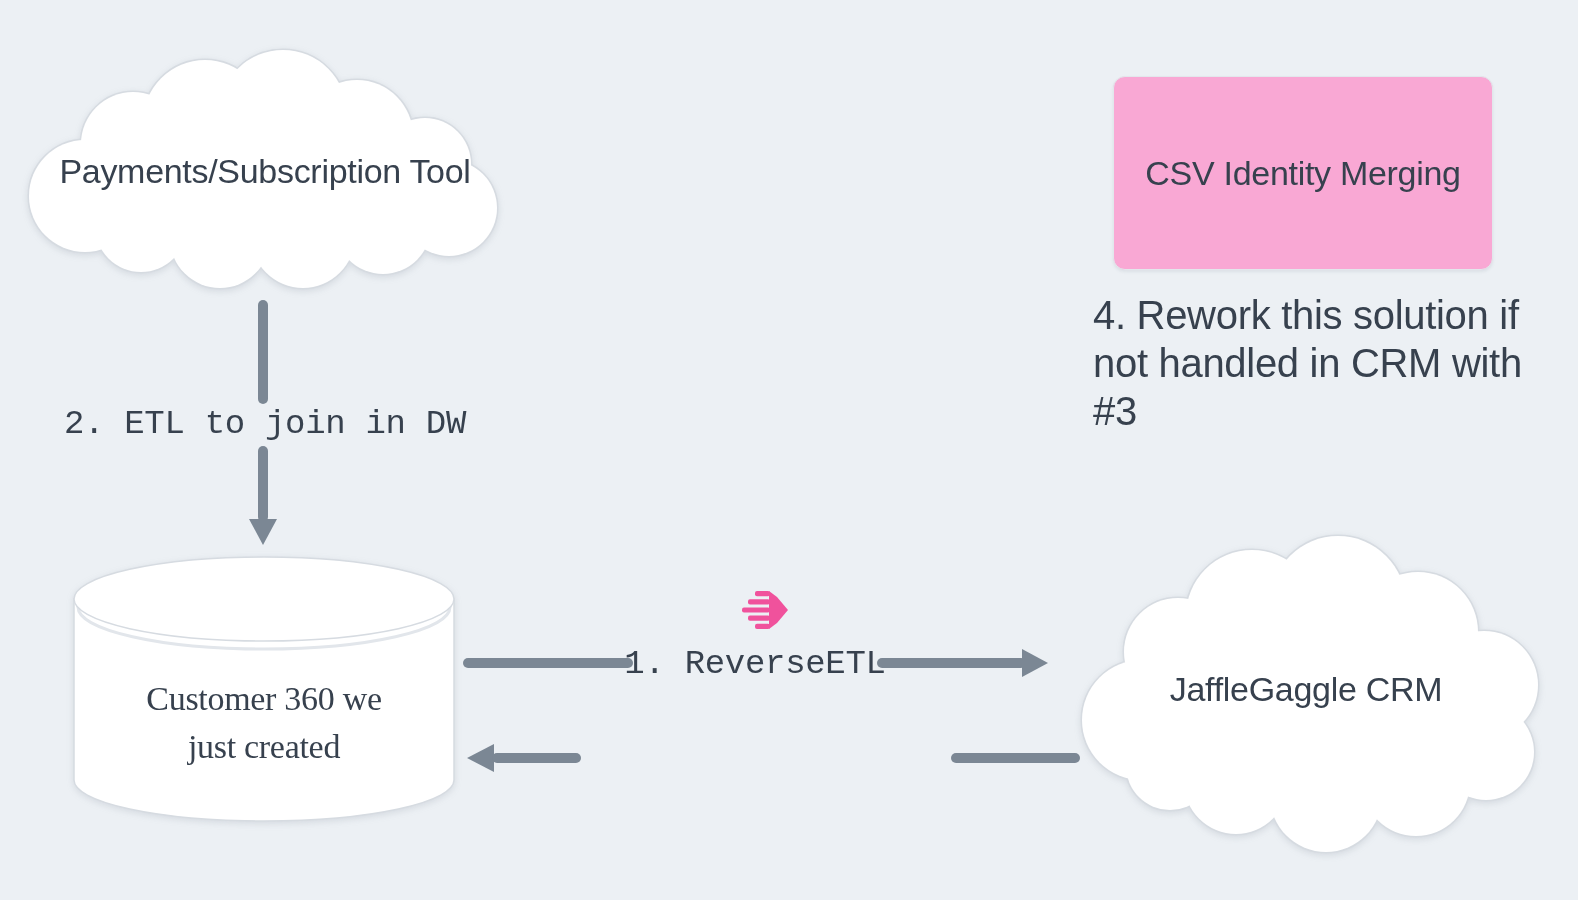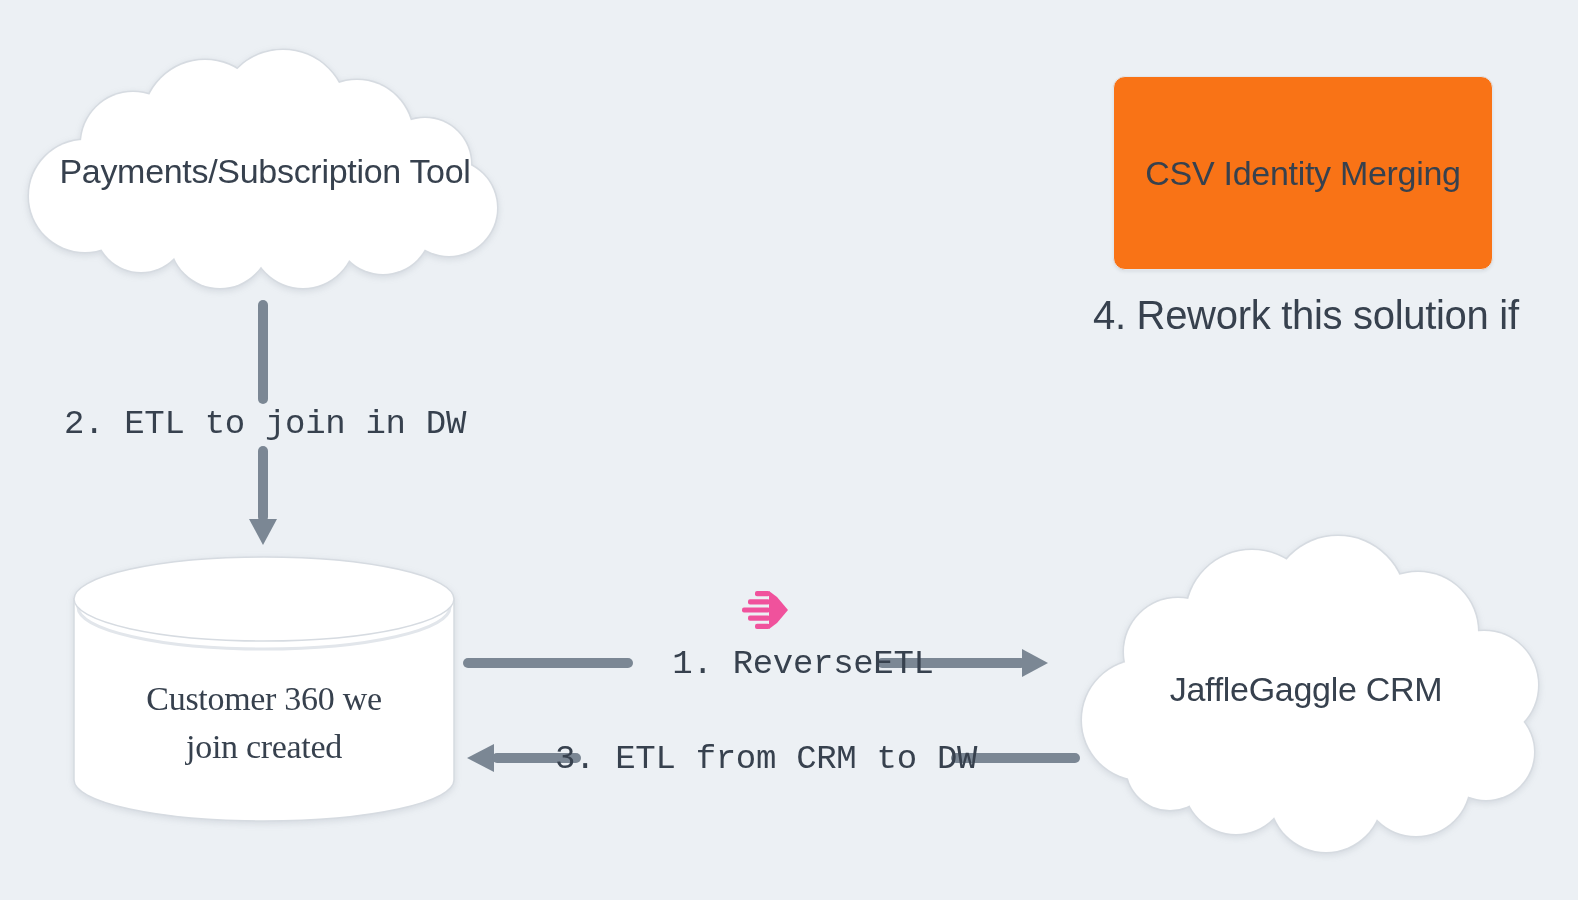--- a/index.html
+++ b/index.html
@@ -43,21 +43,21 @@
     line-height: 48px;
     color: #37414e;
     z-index: 2;
   }
   .cyl-label {
     top: 84px;
     bottom: 16px;
     font-family: Liberation Serif, serif;
   }
   .rect-node {
-    background: #f97316;
+    background: #f9a8d4;
     border: 1.5px solid #e3e7ec;
     border-radius: 12px;
     box-shadow: 0 2px 3px rgba(110, 122, 140, 0.12);
     display: flex;
     align-items: center;
     justify-content: center;
     text-decoration: underline;
   }
   .edge-layer {
     position: absolute;
@@ -156,32 +156,33 @@
     </svg>
     <div class="node-label">Payments/Subscription Tool</div>
   </div>
 
   <div class="node rect-node" style="left:1113px; top:76px; width:378px; height:192px;">
     <div class="node-label">CSV Identity Merging</div>
   </div>
 
   <div class="note">
     <div>4. Rework this solution if</div>
+    <div>not handled in CRM with #3</div>
   </div>
 
   <div class="node" style="left:72px; top:555px; width:384px; height:268px;">
     <svg class="shape-shadow" viewBox="0 0 384 268">
       <path d="M2,44 L2,225 A190,41 0 0 0 382,225 L382,44 Z" fill="#ffffff" stroke="#d6dbe1" stroke-width="1.5"></path>
       <ellipse cx="192" cy="52" rx="186" ry="42" fill="none" stroke="#e2e6eb" stroke-width="3"></ellipse>
       <ellipse cx="192" cy="44" rx="190" ry="42" fill="#ffffff" stroke="#d6dbe1" stroke-width="1.5"></ellipse>
     </svg>
     <div class="node-label cyl-label">
       <div>
         <div>Customer 360 we</div>
-        <div>join created</div>
+        <div>just created</div>
       </div>
     </div>
   </div>
 
   <div class="node" style="left:1060px; top:520px; width:492px; height:338px;">
     <svg class="shape-shadow" viewBox="0 0 492 338">
       <g stroke="#d6dbe1" stroke-width="3" fill="#ffffff">
         <circle cx="82" cy="200" r="60"></circle>
         <circle cx="118" cy="132" r="54"></circle>
         <circle cx="192" cy="96" r="66"></circle>
@@ -208,23 +209,22 @@
         <circle cx="176" cy="262" r="52"></circle>
         <circle cx="110" cy="246" r="44"></circle>
         <ellipse cx="256" cy="186" rx="168" ry="96"></ellipse>
       </g>
     </svg>
     <div class="node-label">JaffleGaggle CRM</div>
   </div>
 
   <div class="edge-label" style="left:265px; top:424px;">2. ETL to join in DW</div>
 
-  <div class="edge-label" style="left:755px; top:664px;margin-left:48px;">1. ReverseETL</div>
-
-  <div class="edge-label" style="left:766px; top:759px;">3. ETL from CRM to DW</div>
+  <div class="edge-label" style="left:755px; top:664px;">1. ReverseETL</div>
+
 
   <svg class="ht-icon" viewBox="0 0 46 38">
     <g fill="#f0529c">
       <rect x="13" y="0" width="15" height="5.2" rx="2"></rect>
       <rect x="6" y="8.2" width="22" height="5.2" rx="2"></rect>
       <rect x="0" y="16.4" width="28" height="5.2" rx="2"></rect>
       <rect x="6" y="24.6" width="22" height="5.2" rx="2"></rect>
       <rect x="13" y="32.8" width="15" height="5.2" rx="2"></rect>
       <polygon points="27,0 35,6 46,19 35,32 27,38"></polygon>
     </g>

